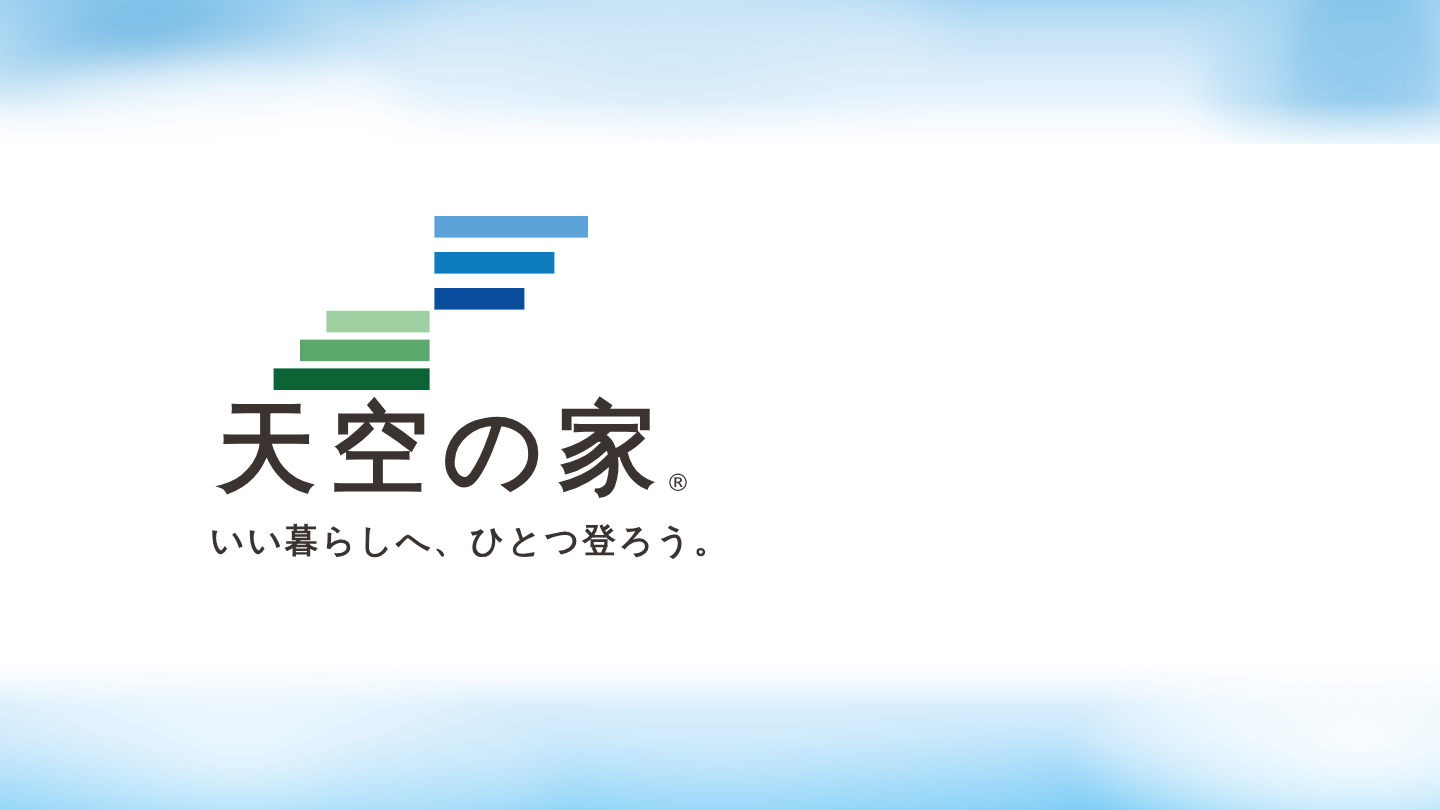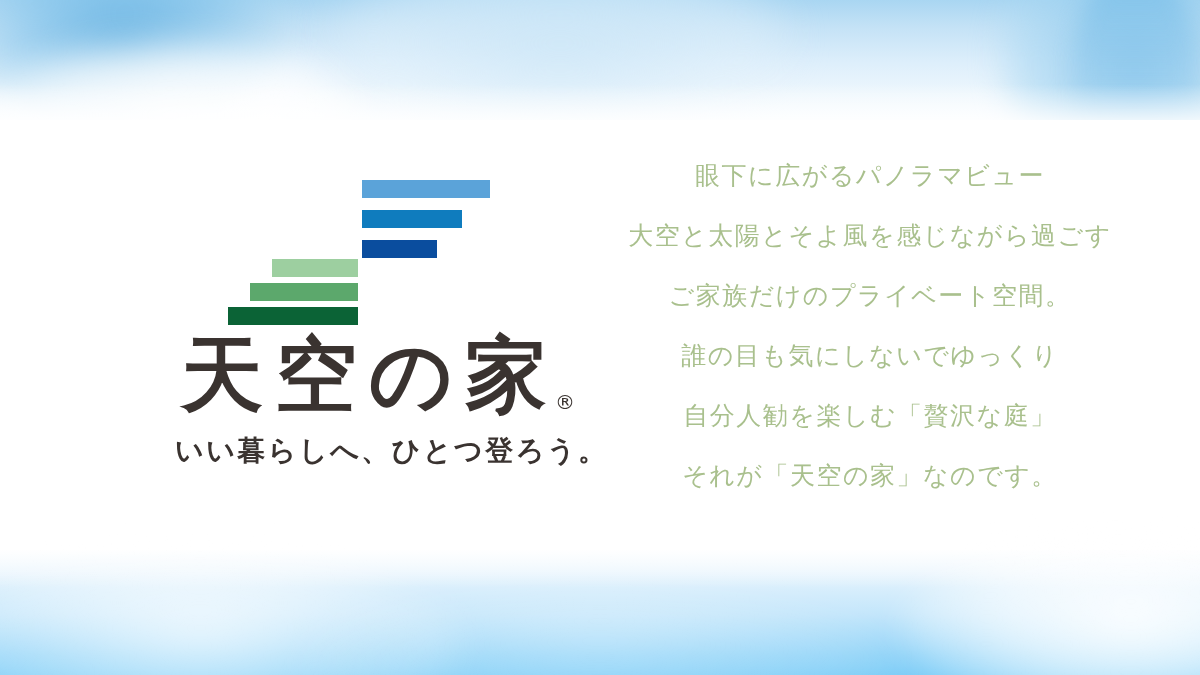--- a/index.html
+++ b/index.html
@@ -259,23 +259,15 @@
         </div>
 
       <div class="logo-wordmark">
         <span class="logo-kanji" style="color: rgb(58, 51, 48);">天空の家</span>
         <span class="logo-reg" style="color: rgb(58, 51, 48);">®</span>
       </div>
 
       <div class="logo-tagline" style="color: rgb(58, 51, 48);">いい暮らしへ、ひとつ登ろう。</div>
     </div>
 
-    <div class="copy-block">
-      <p class="copy-line" style="color: rgb(169, 192, 141);">眼下に広がるパノラマビュー</p>
-      <p class="copy-line" style="color: rgb(169, 192, 141);">大空と太陽とそよ風を感じながら過ごす</p>
-      <p class="copy-line" style="color: rgb(169, 192, 141);">ご家族だけのプライベート空間。</p>
-      <p class="copy-line" style="color: rgb(169, 192, 141);">誰の目も気にしないでゆっくり</p>
-      <p class="copy-line" style="color: rgb(169, 192, 141);">自分人勧を楽しむ「贅沢な庭」</p>
-      <p class="copy-line" style="color: rgb(169, 192, 141);">それが「天空の家」なのです。</p>
-    </div>
 
   </div>
 </div>
 
 </body></html>

